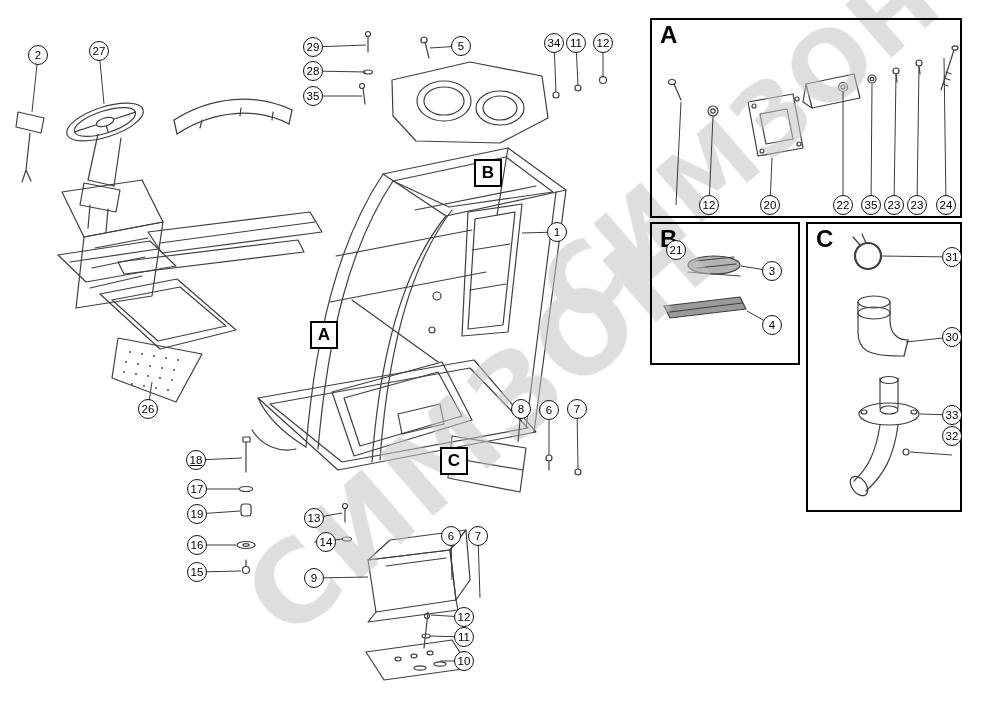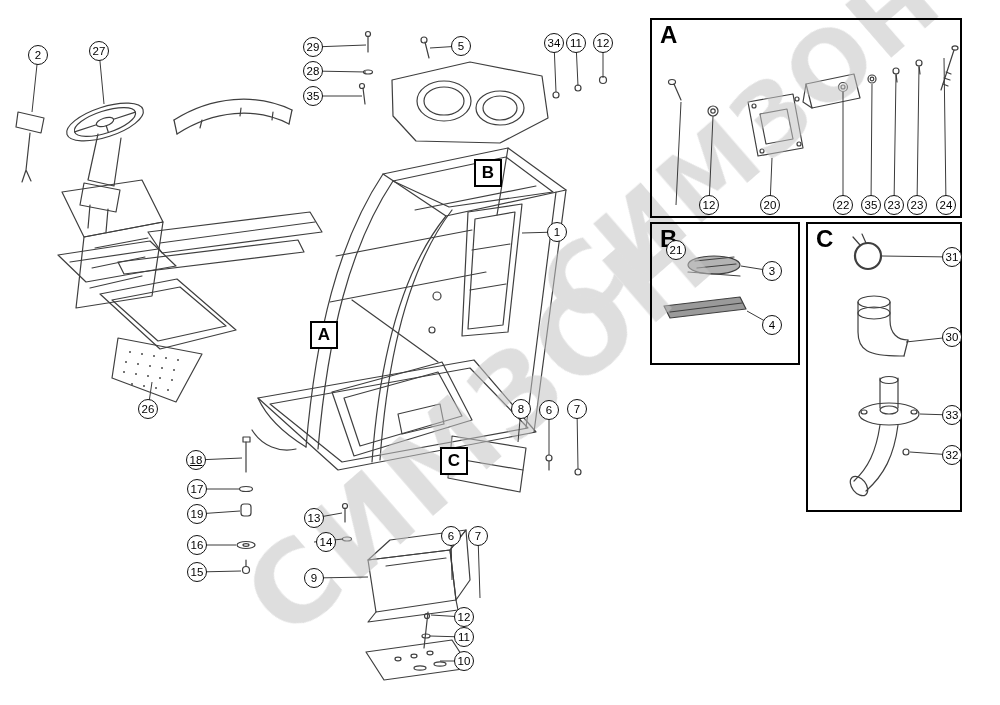--- a/index.html
+++ b/index.html
@@ -321,16 +321,16 @@
       <div class="callout" style="left: 833px; top: 195px;">22</div>
       <div class="callout" style="left: 861px; top: 195px;">35</div>
       <div class="callout" style="left: 884px; top: 195px;">23</div>
       <div class="callout" style="left: 907px; top: 195px;">23</div>
       <div class="callout" style="left: 936px; top: 195px;">24</div>
       <div class="callout" style="left: 762px; top: 261px;">3</div>
       <div class="callout" style="left: 762px; top: 315px;">4</div>
       <div class="callout" style="left: 942px; top: 247px;">31</div>
       <div class="callout" style="left: 942px; top: 327px;">30</div>
       <div class="callout" style="left: 942px; top: 405px;">33</div>
-      <div class="callout" style="left: 942px; top: 445px; border-radius: 10px;">32</div>
+      <div class="callout" style="left: 942px; top: 426px; border-radius: 10px;">32</div>
     </div>
 
 </div>
 
 </body></html>

